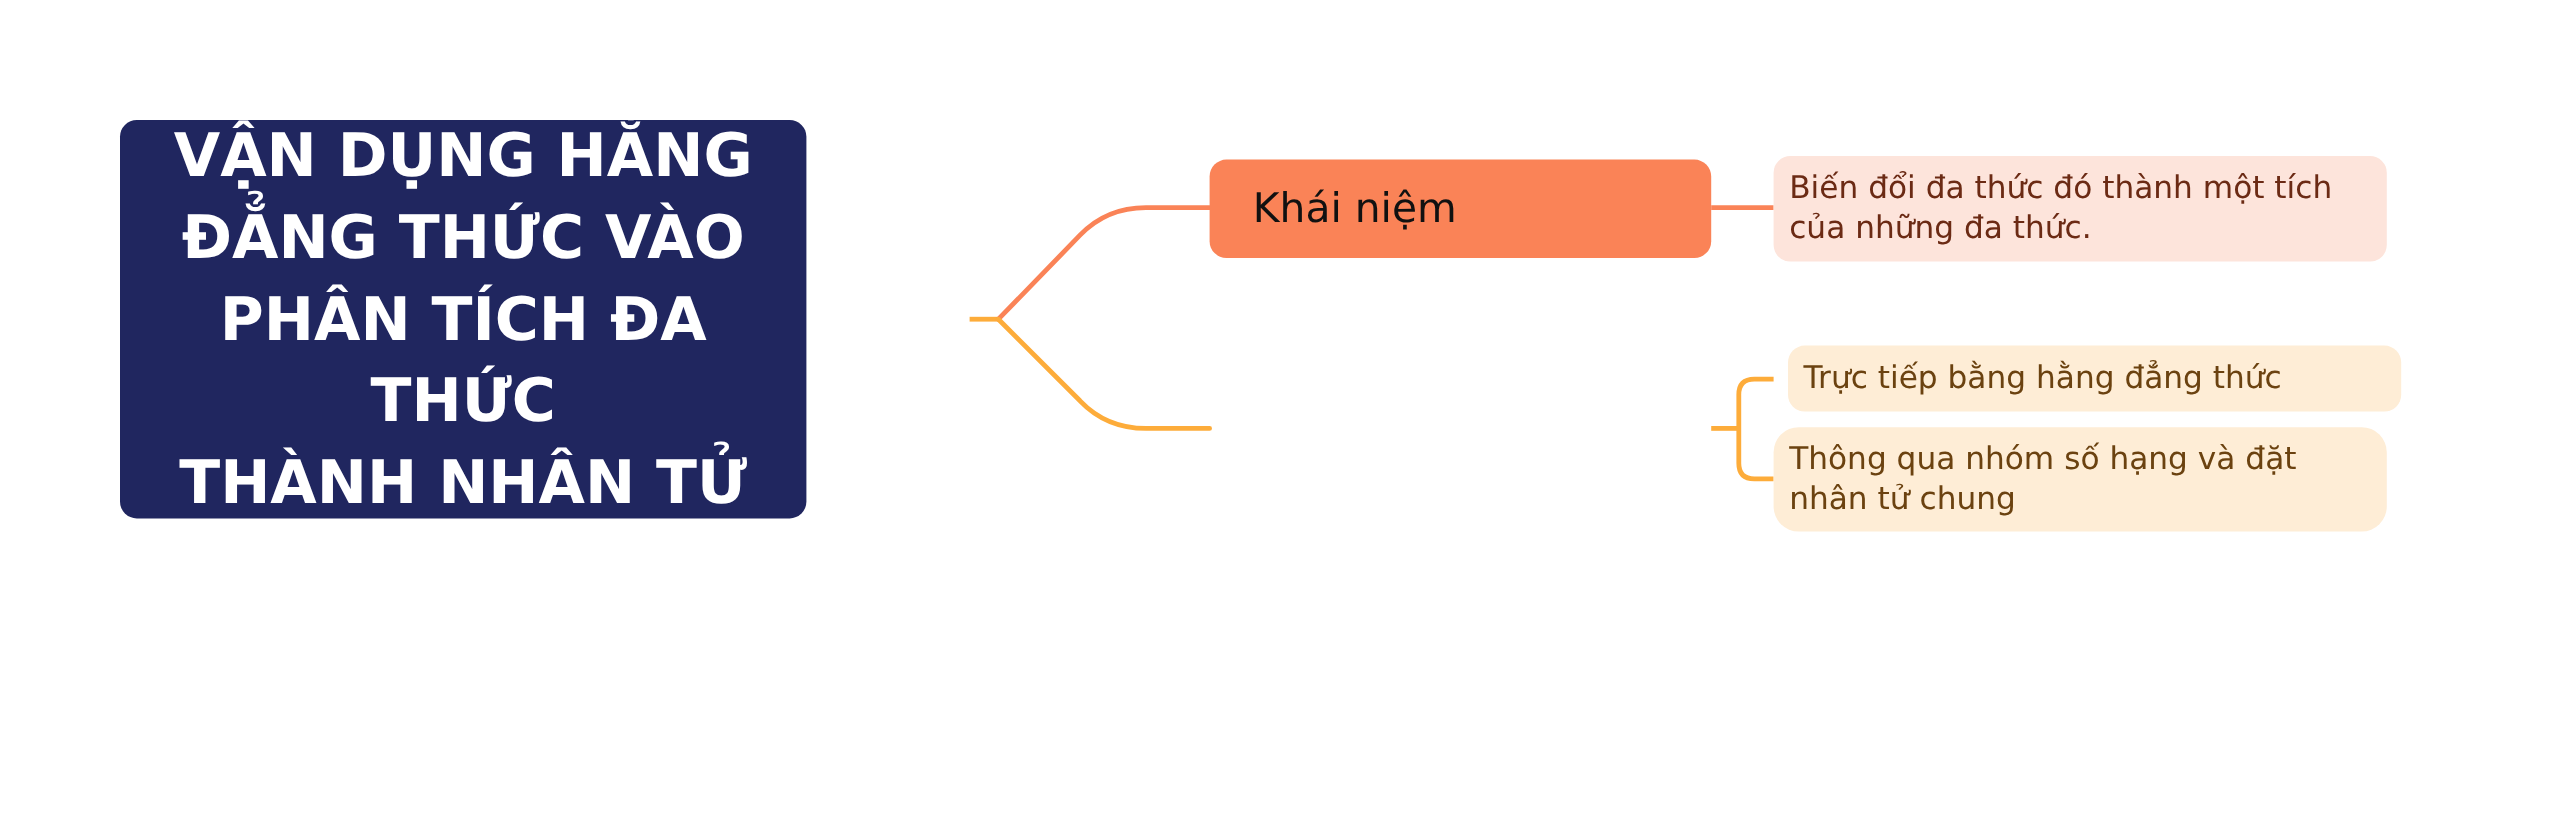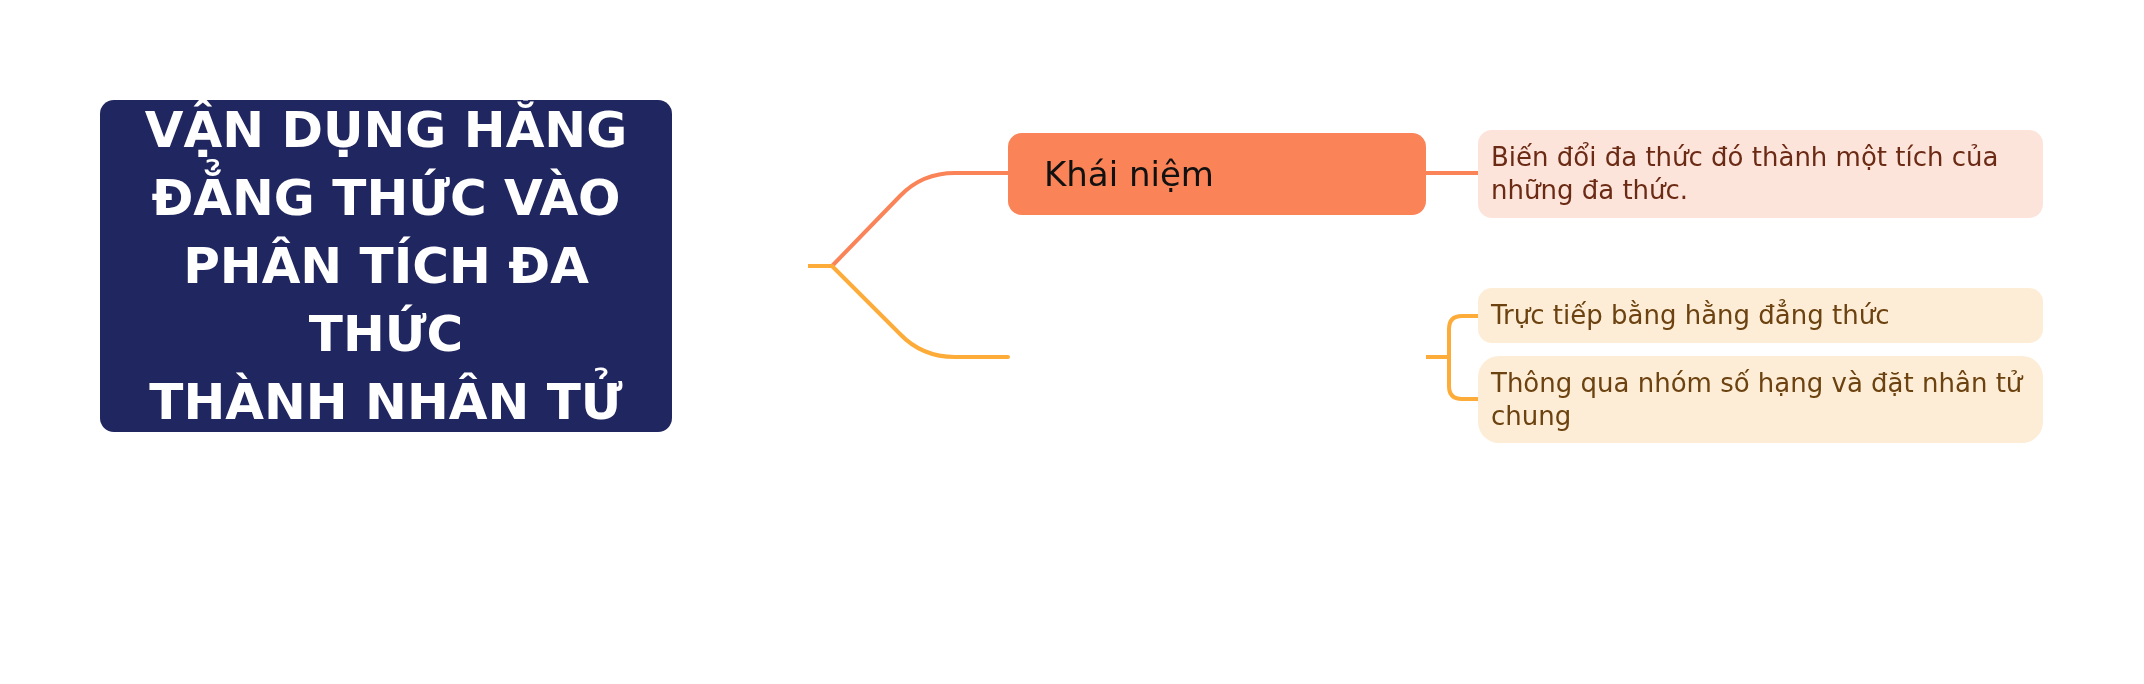--- a/index.html
+++ b/index.html
@@ -71,39 +71,40 @@
       height: 82px;
       background: #FA8357;
     }
     .branch-2 {
       top: 295px;
       height: 125px;
       background: #FDAC3A;
     }
     .leaf {
       left: 1478px;
-      width: 565px;
+      width: 511px;
       border-radius: 14px;
       padding: 0 12px 0 13px;
     }
     .leaf-label {
       font-family: "DejaVu Sans", "Liberation Sans", sans-serif;
       font-size: 26px;
       line-height: 33px;
     }
     .leaf-1 {
       top: 130px;
       height: 88px;
       background: #FDE4DB;
     }
     .leaf-1 .leaf-label { color: #6B2A14; }
     .leaf-2 {
       top: 288px;
       height: 55px;
       background: #FEEDD6;
+      margin-left: 12px;
     }
     .leaf-3 {
       top: 356px;
       height: 87px;
       background: #FEEDD6;
       border-radius: 21px;
     }
     .leaf-2 .leaf-label, .leaf-3 .leaf-label { color: #6B4210; }
   </style>
 </head>

